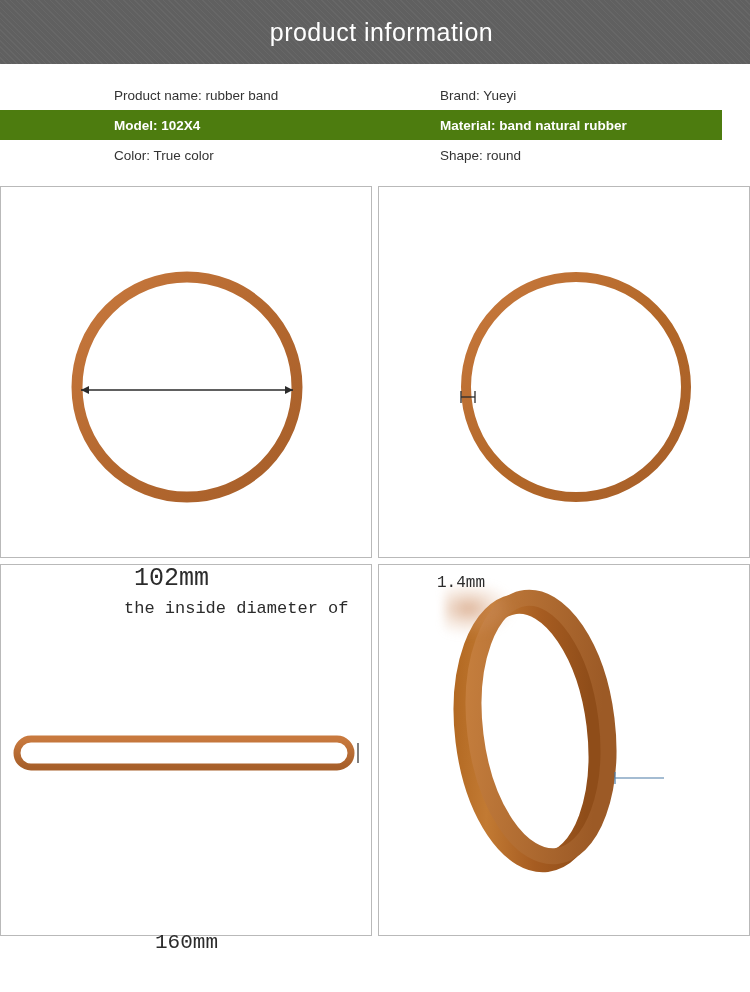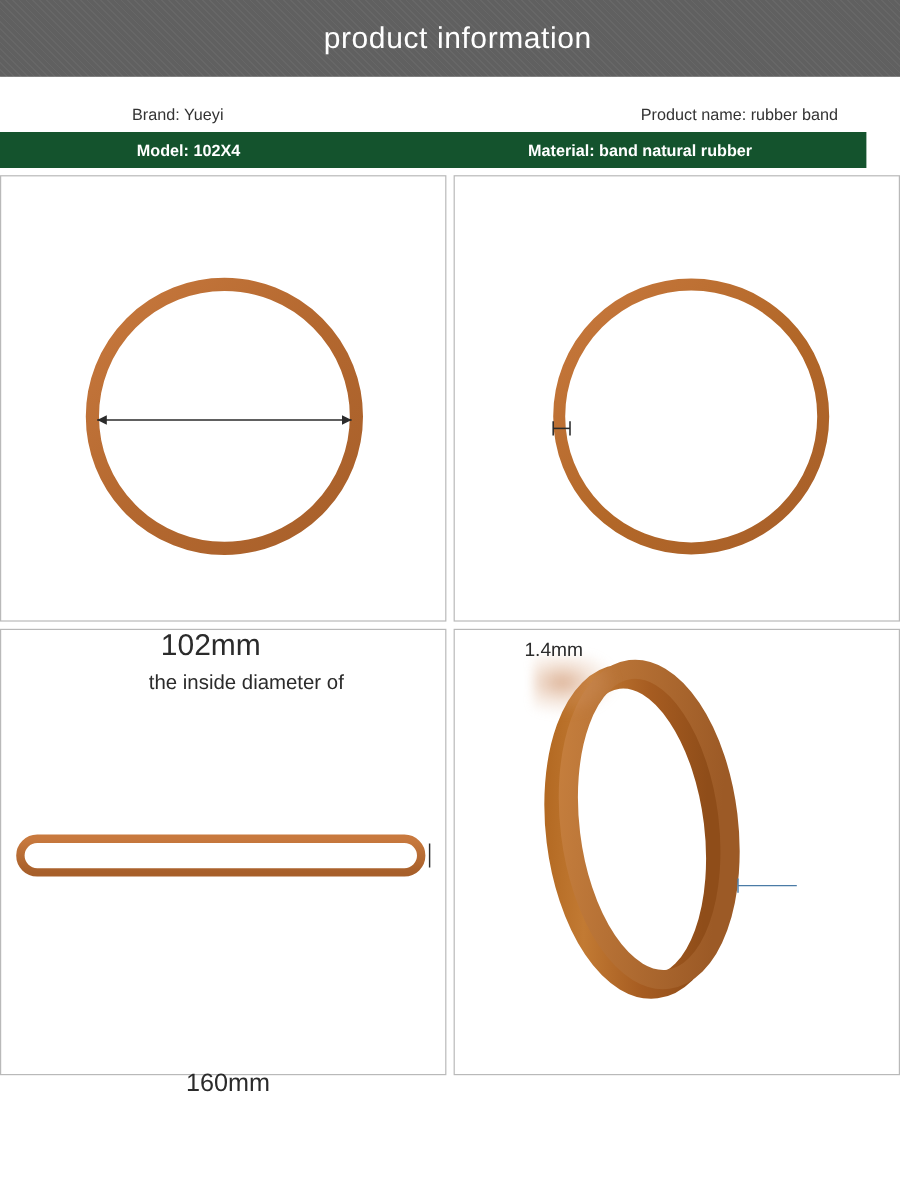--- a/index.html
+++ b/index.html
@@ -40,21 +40,21 @@
   
   .spec-table {
     padding: 16px 0 6px 0;
   }
   .spec-row {
     display: flex;
     height: 30px;
     align-items: center;
   }
   .spec-row.shaded {
-    background: #14532d;
+    background: #4d7c0f;
   }
   .spec-row.shaded .cell {
     color: #ffffff;
     font-weight: bold;
   }
   .spec-row .cell {
     font-size: 13.5px;
     color: #333;
   }
   .spec-row .cell.left {
@@ -67,21 +67,22 @@
     padding-left: 110px;
     box-sizing: border-box;
   }
   .spec-row.shaded {
     margin-right: 28px;
   }
 
   
   .grid {
     position: relative;
-    margin-top: 0;
+    margin-top: 10px;
+    font-family: Liberation Mono, monospace;
   }
   .grid-row {
     display: flex;
     gap: 6px;
     margin-bottom: 6px;
   }
   .panel {
     position: relative;
     border: 1px solid #b9b9b9;
     background: #ffffff;
@@ -122,29 +123,33 @@
 </head>
 <body>
 
 <div class="header">
   <div class="header-title">product information</div>
 </div>
 
 <div class="spec-table">
 
   <div class="spec-row">
+    <div class="cell left">Product name: rubber band</div>
     <div class="cell right">Brand: Yueyi</div>
-    <div class="cell left">Product name: rubber band</div>
   </div>
 
   <div class="spec-row shaded">
     <div class="cell left">Model: 102X4</div>
     <div class="cell right">Material: band natural rubber</div>
   </div>
 
+  <div class="spec-row">
+    <div class="cell left">Color: True color</div>
+    <div class="cell right">Shape: round</div>
+  </div>
 
 
 </div>
 
 <div class="grid">
 
   <div class="grid-row">
 
     <div class="panel">
       <svg width="370" height="370" viewBox="0 0 370 370">

